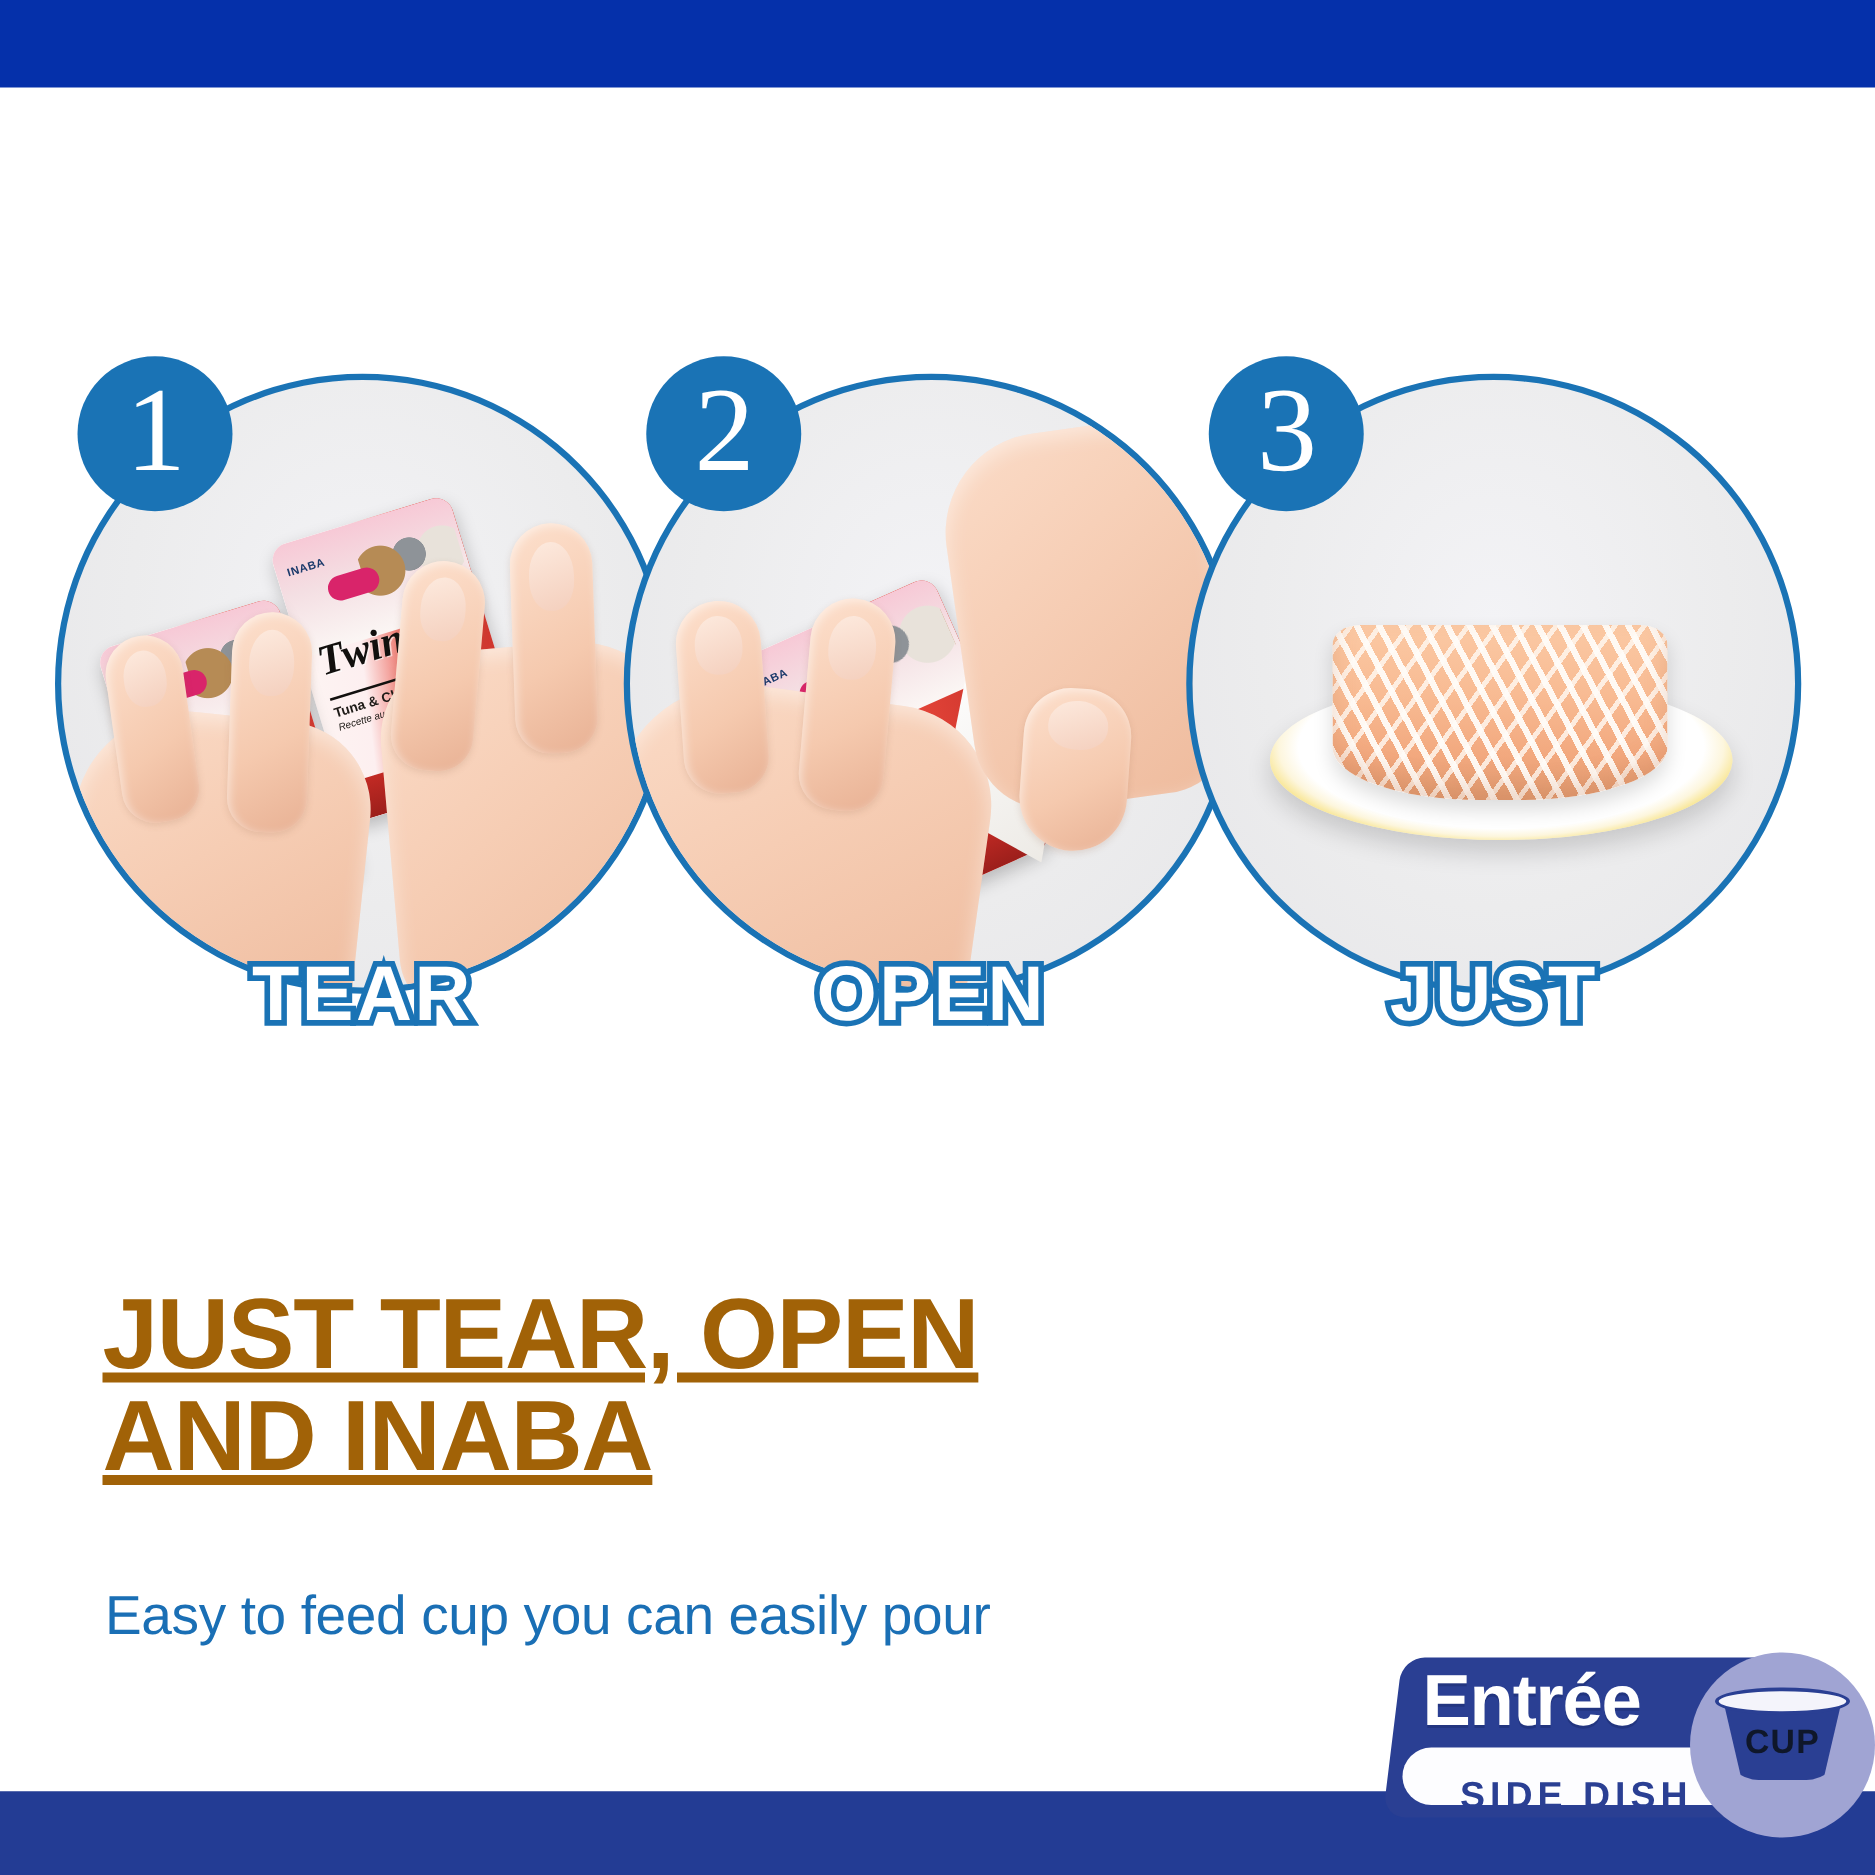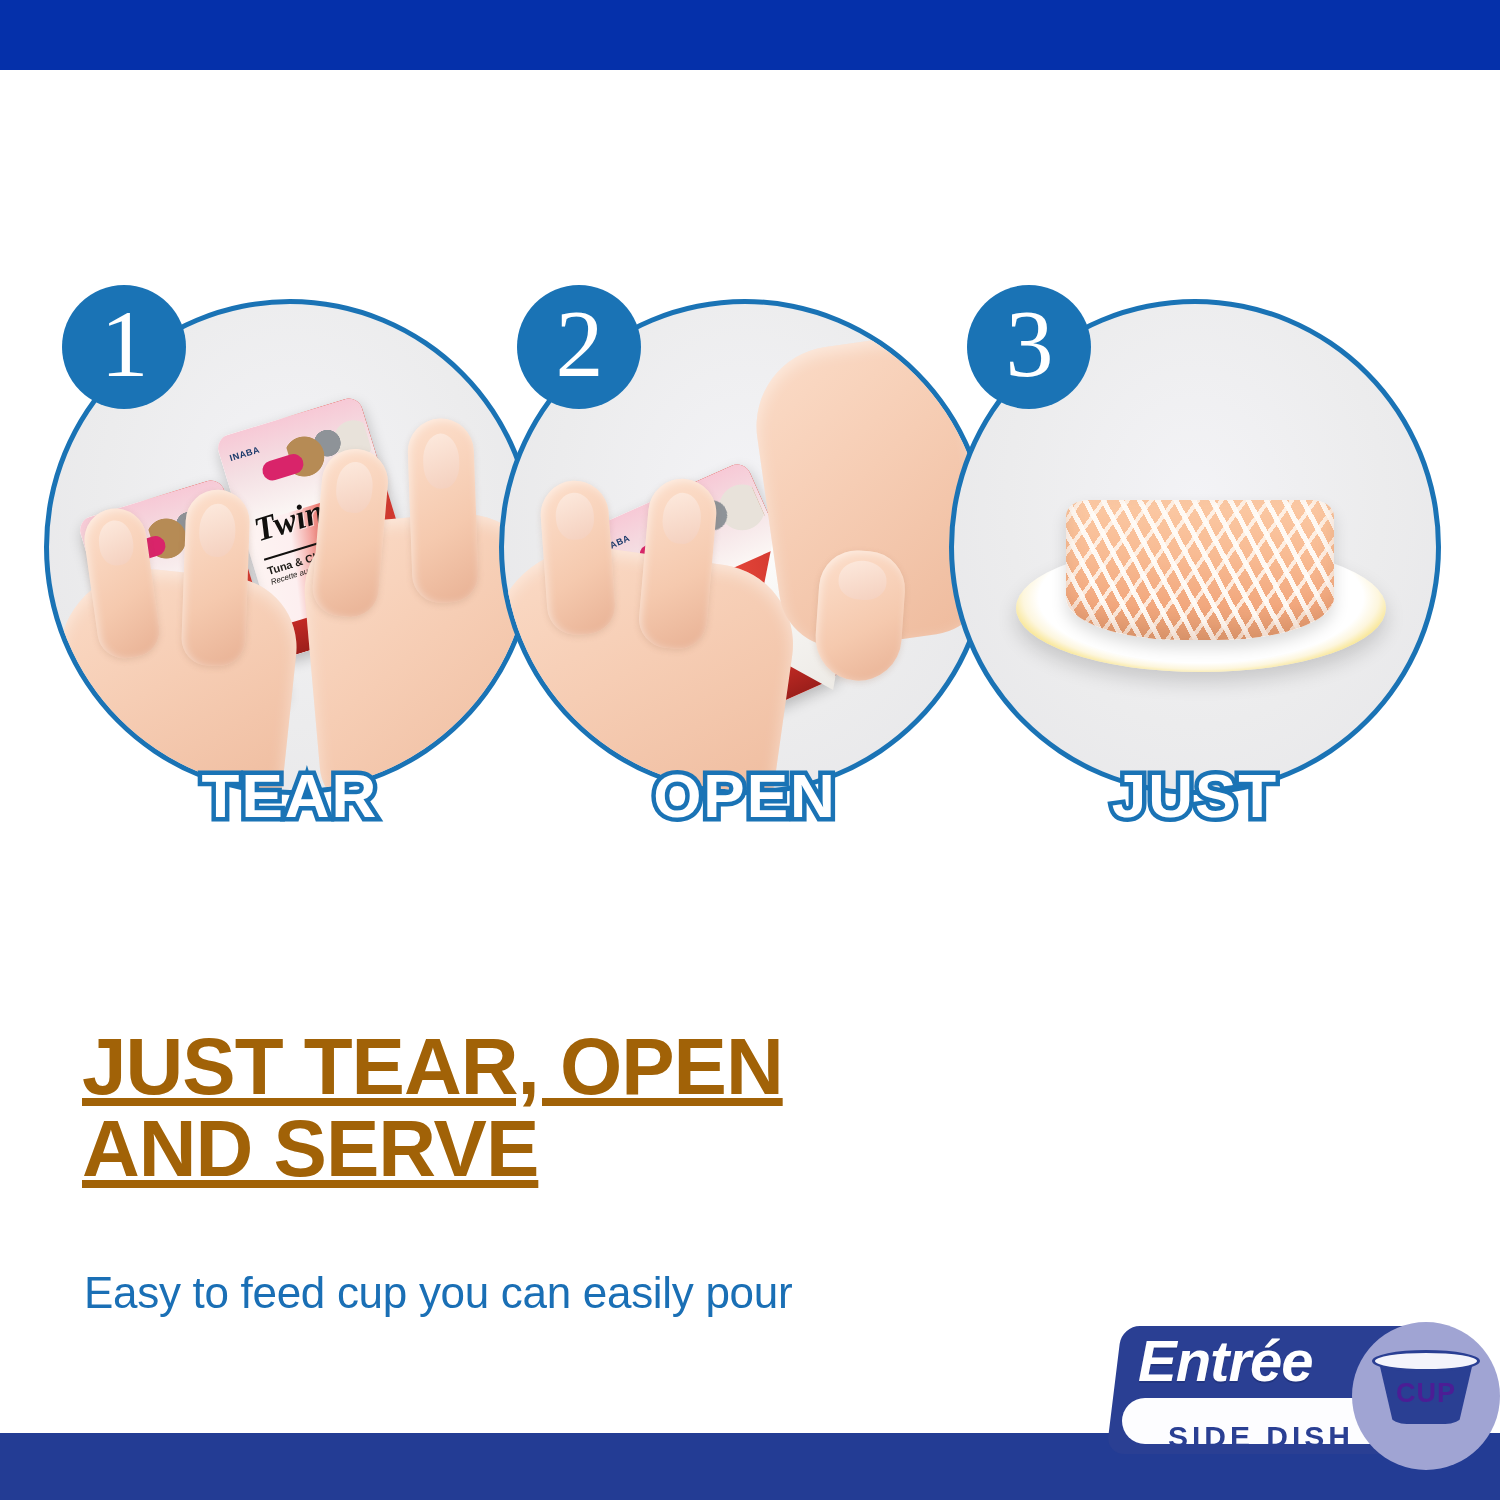--- a/index.html
+++ b/index.html
@@ -208,21 +208,20 @@
     width: 300px; height: 128px;
     background: #2a3f93;
     border-radius: 18px 0 0 18px;
     transform: skewX(-7deg);
   }
   .eb-entree {
     position: absolute; left: 38px; top: 10px;
     font-size: 58px; font-weight: bold; color: #ffffff;
     letter-spacing: -1px; line-height: 1;
     text-shadow: 0 2px 0 rgba(20,35,95,.35);
-    font-style: italic;
   }
   .eb-pill {
     position: absolute; left: 22px; top: 76px;
     width: 278px; height: 46px; border-radius: 23px;
     background: #fdfdff;
   }
   .eb-side {
     position: absolute; left: 0; top: 16px; width: 278px; height: 46px;
     display: flex; align-items: center; justify-content: center;
     font-size: 30px; font-weight: bold; color: #2a3f93;
@@ -241,21 +240,21 @@
     clip-path: polygon(0% 0%, 100% 0%, 84% 100%, 16% 100%);
   }
   .eb-cup-rim {
     position: absolute; left: 20px; top: 28px;
     width: 108px; height: 22px; border-radius: 50%;
     background: #f4f4fb; border: 3px solid #2a3f93;
   }
   .eb-cup-label {
     position: absolute; left: 26px; top: 56px; width: 96px;
     text-align: center; font-size: 27px; font-weight: bold;
-    color: #4c1d95; letter-spacing: 1px;
+    color: #0f172a; letter-spacing: 1px;
   }
 </style>
 </head>
 <body>
 
 <div class="band-top"></div>
 
 <div class="steps">
 
   <div class="step step-1">
@@ -380,21 +379,21 @@
     <div class="badge-num">
       <span>3</span>
     </div>
     <div class="caption">JUST</div>
   </div>
 
 </div>
 
 <div class="headline">
   <div>JUST TEAR, OPEN</div>
-  <div>AND SERVE</div>
+  <div>AND INABA</div>
 </div>
 
 <div class="subtext">
   <div>Easy to feed cup you can easily pour</div>
 </div>
 
 <div class="entree-badge">
   <div class="eb-plate"></div>
   <div class="eb-entree">Entrée</div>
   <div class="eb-pill">

